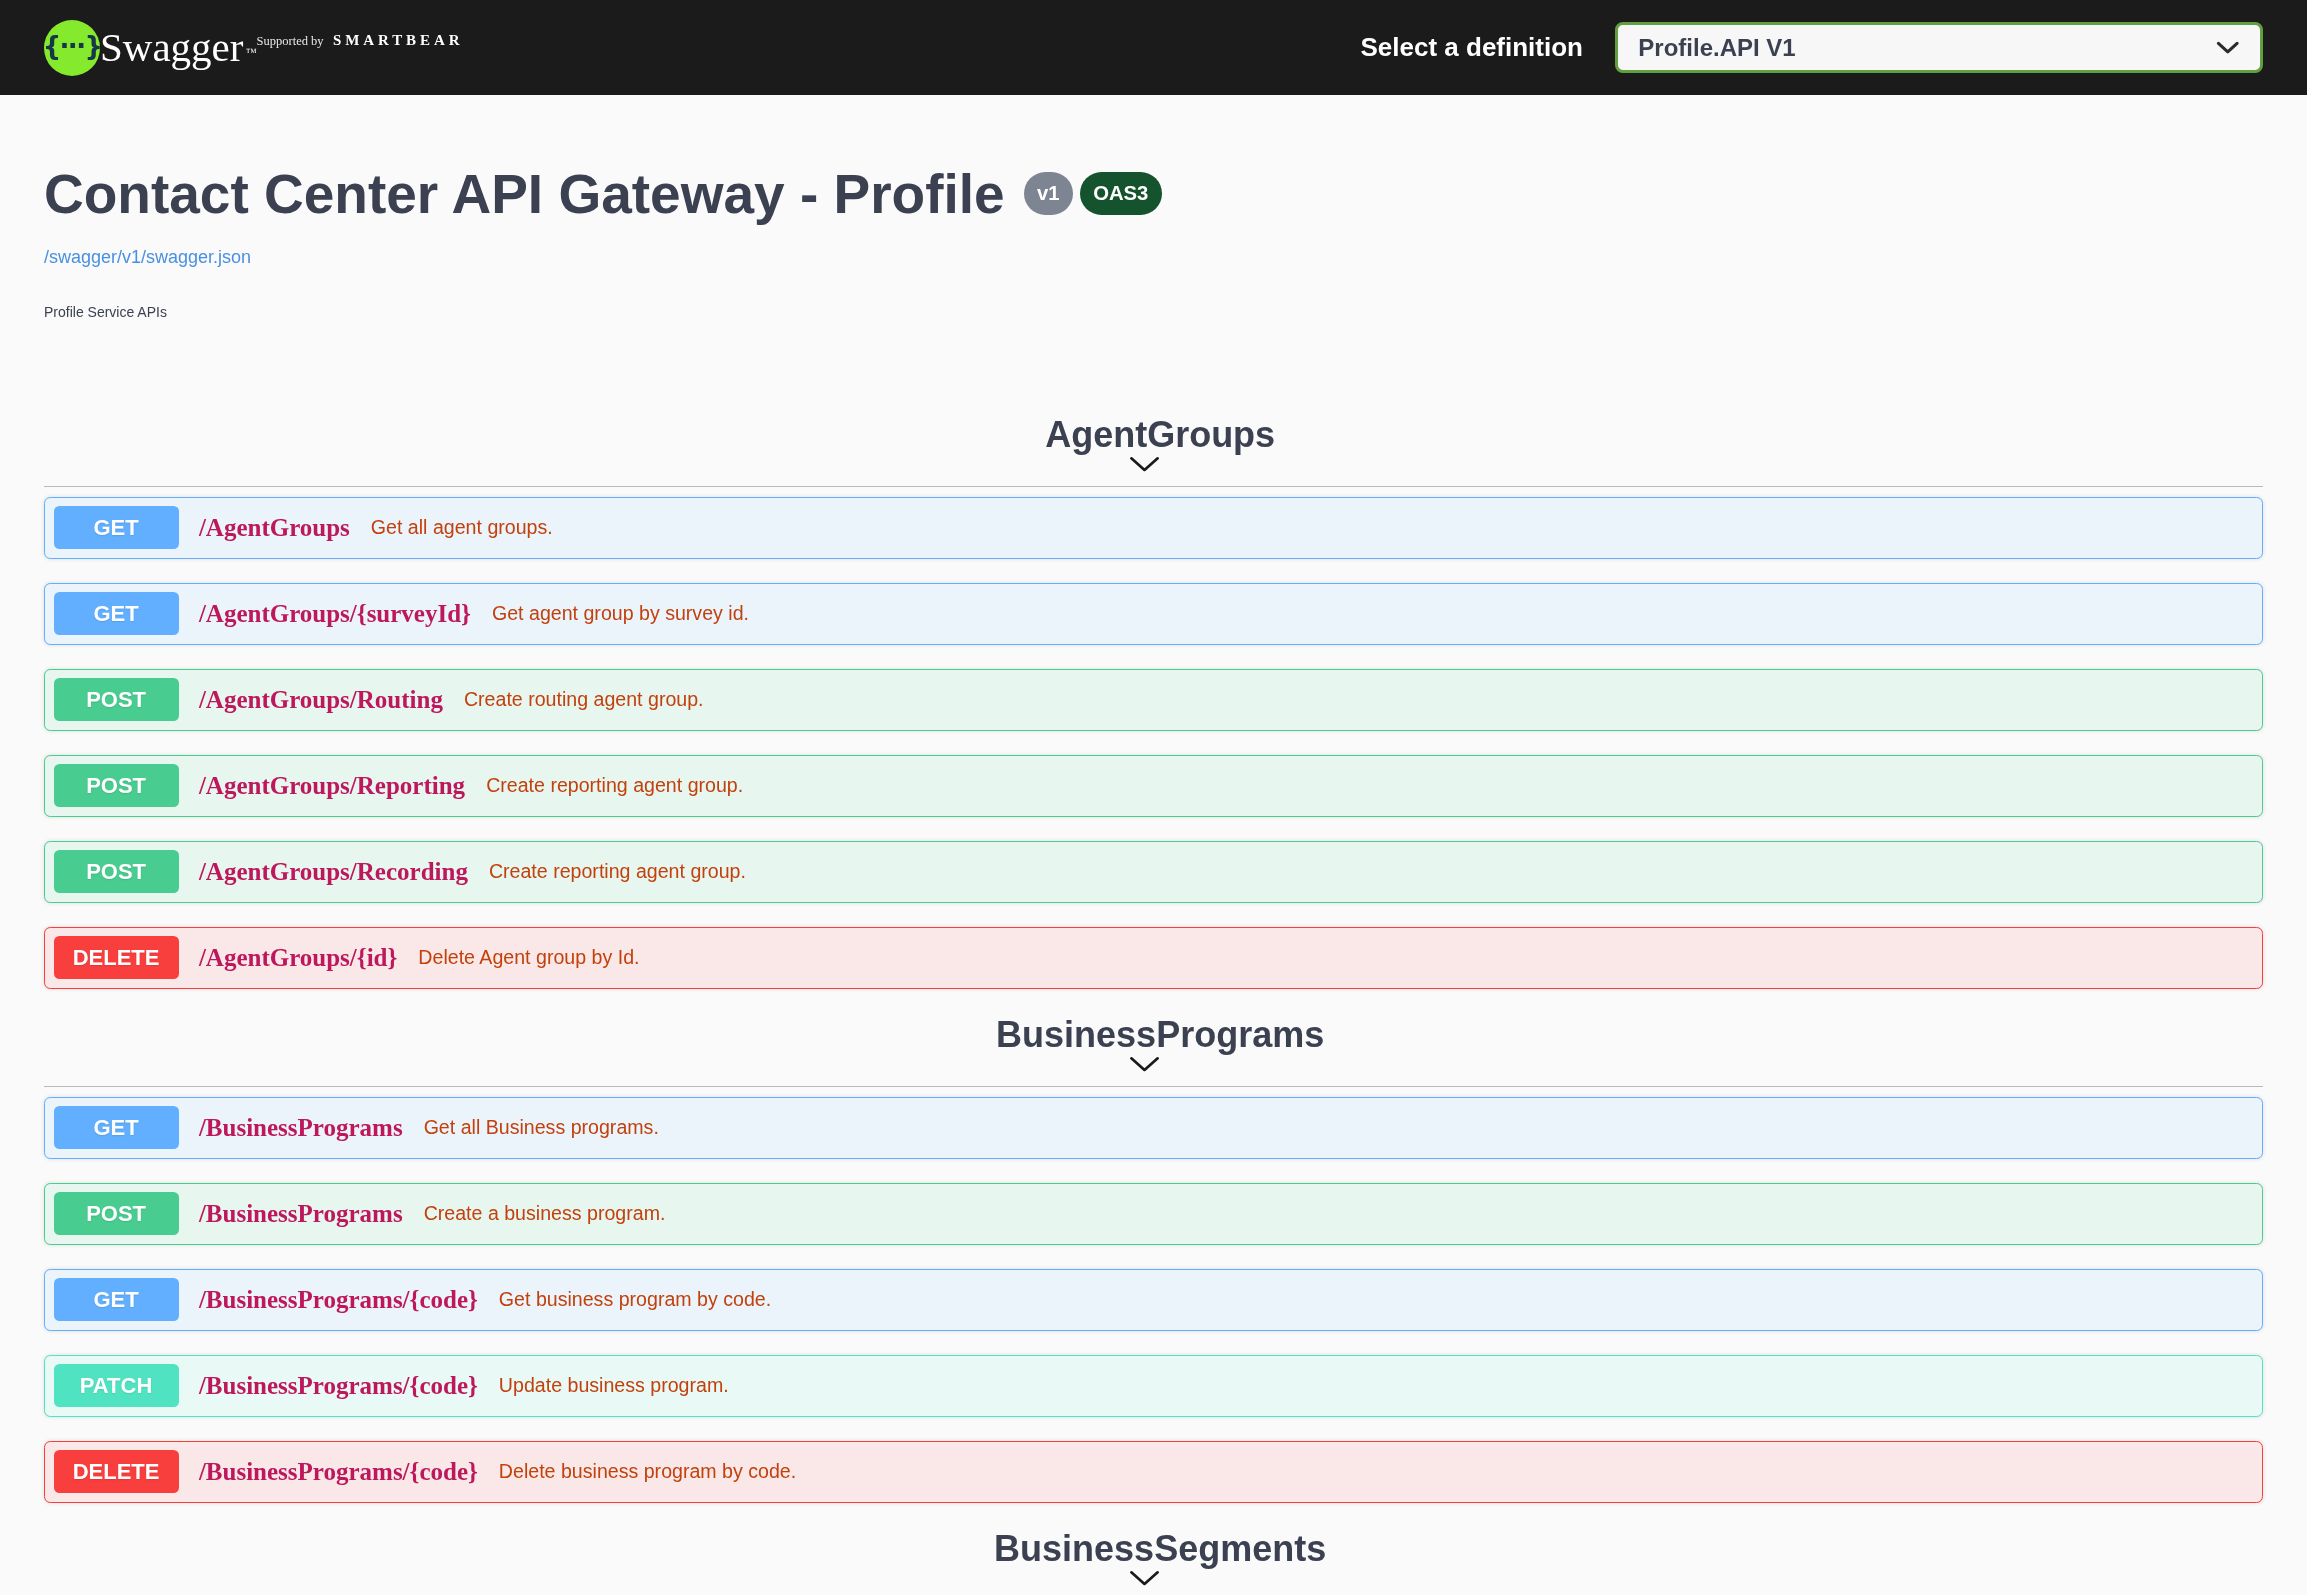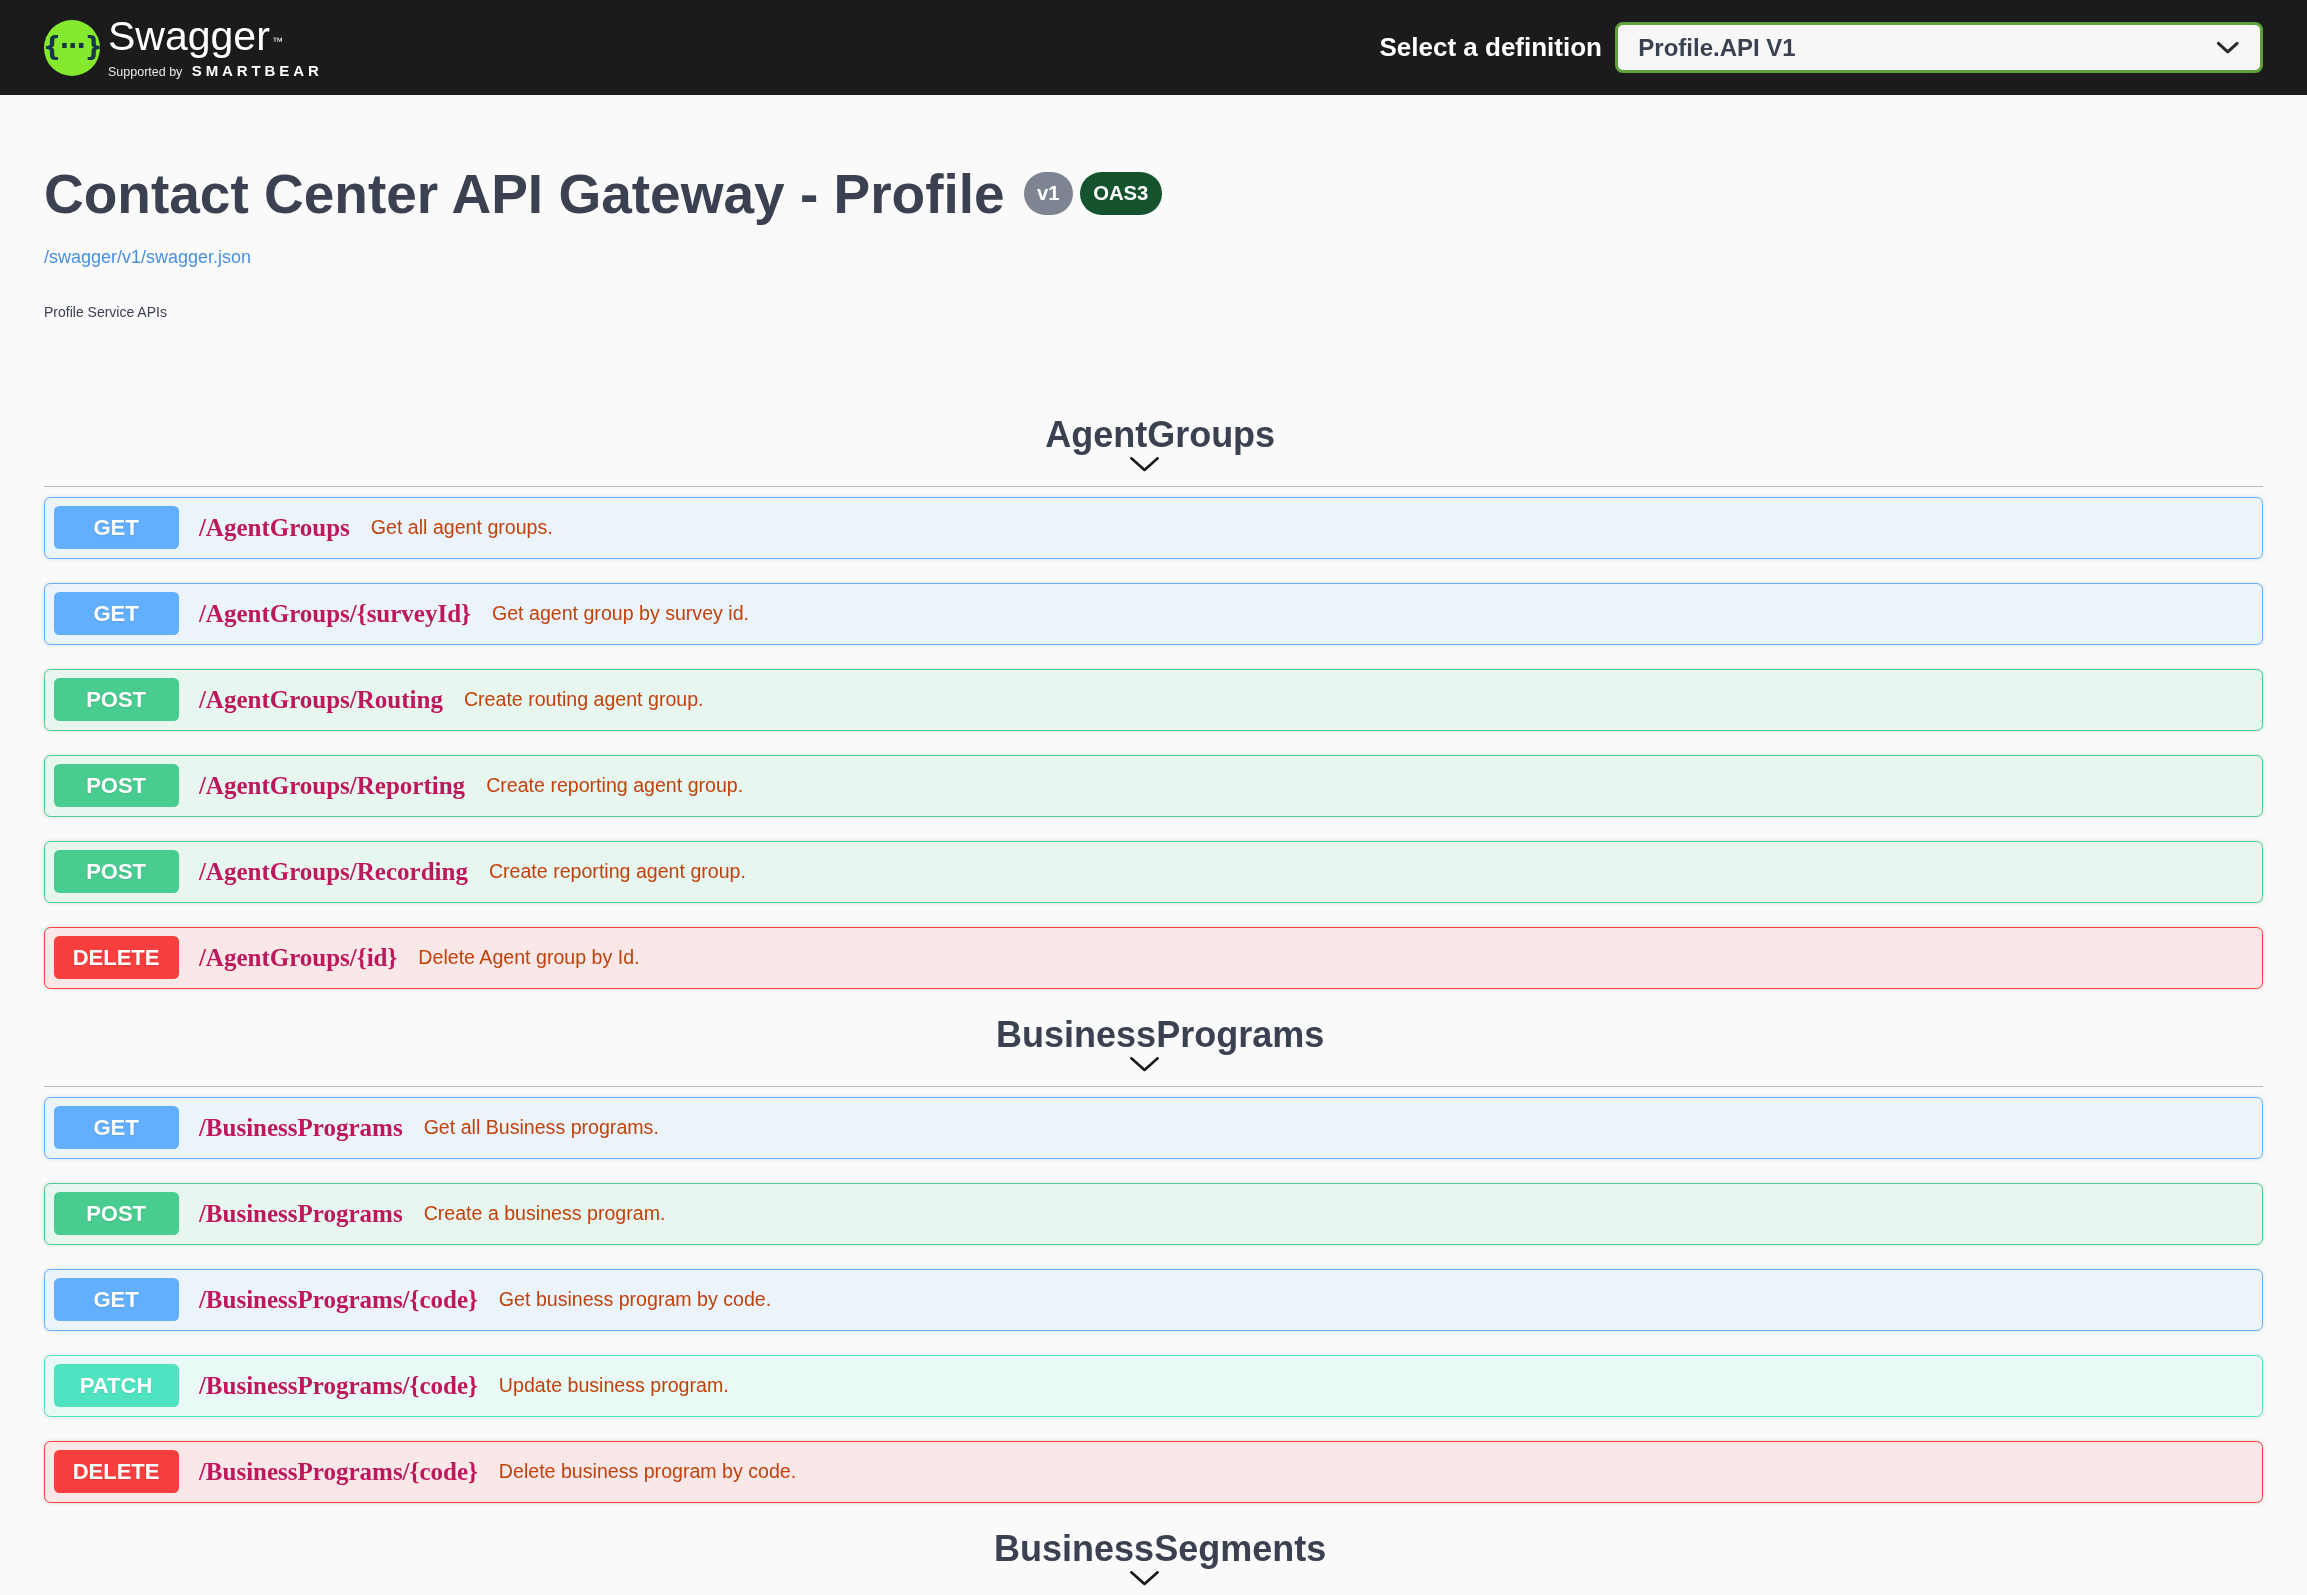--- a/index.html
+++ b/index.html
@@ -8,30 +8,30 @@
 
   
   .topbar { height:95px; background:#1b1b1b; width:100%; }
   .topbar-inner { max-width:2219px; height:100%; margin:0 auto;
                   display:flex; align-items:center; justify-content:space-between; }
   .logo { display:flex; align-items:center; }
   .logo-mark { width:56px; height:56px; border-radius:50%; background:#85ea2d;
                display:flex; align-items:center; justify-content:center; flex:0 0 auto; }
   .logo-braces { font-family:"DejaVu Sans", sans-serif; font-weight:bold; font-size:26px;
                  color:#173647; letter-spacing:-1.6px; padding-bottom:3.1px; }
-  .logo-text { margin-left:8px; display:flex; flex-direction:column; }
+  .logo-text { margin-left:0; display:flex; flex-direction:row;font-family:Liberation Serif, serif; }
   .brand-line { color:#ffffff; font-size:41px; font-weight:400; line-height:1;
                 letter-spacing:0px; display:flex; align-items:flex-start; }
   .brand-tm { font-size:11px; margin-top:20.3px; margin-left:2.3px; color:#ffffff; }
   .supported-line { margin-top:4.7px; display:flex; align-items:baseline; }
   .supported-prefix { color:#e8e8e8; font-size:12.5px; font-weight:300; }
   .supported-brand { color:#ffffff; font-size:15px; font-weight:700;
                      letter-spacing:3.9px; margin-left:9.4px; }
   .definition-area { display:flex; align-items:center; }
-  .definition-label { color:#ffffff; font-size:26px; font-weight:700; margin-right:13px; }
+  .definition-label { color:#ffffff; font-size:26px; font-weight:700; margin-right:32px; }
   .definition-select { width:648px; height:51px; background:#f7f7f7;
                        border:3.1px solid #62a03f; border-radius:7.8px;
                        display:flex; align-items:center; padding:0 20.3px; cursor:pointer; }
   .definition-value { color:#3b4151; font-size:24px; font-weight:700; }
   .select-chevron { margin-left:auto; }
 
   
   .main { max-width:2219px; margin:0 auto; }
 
   

